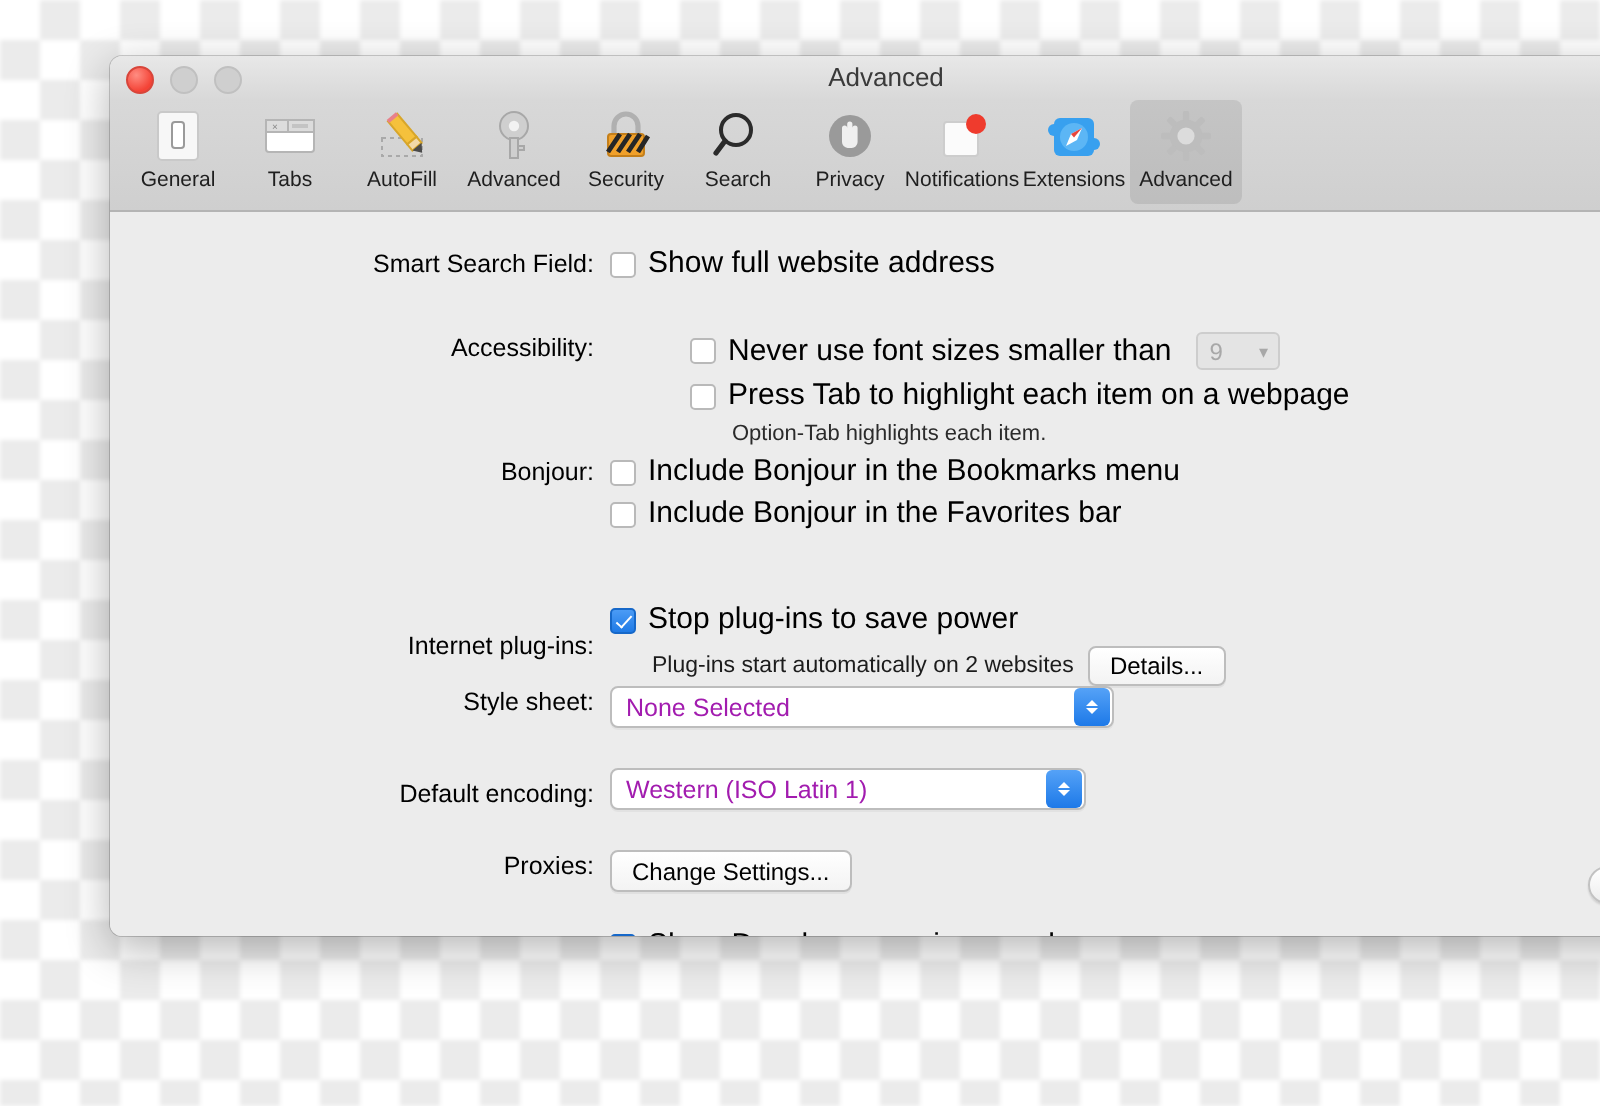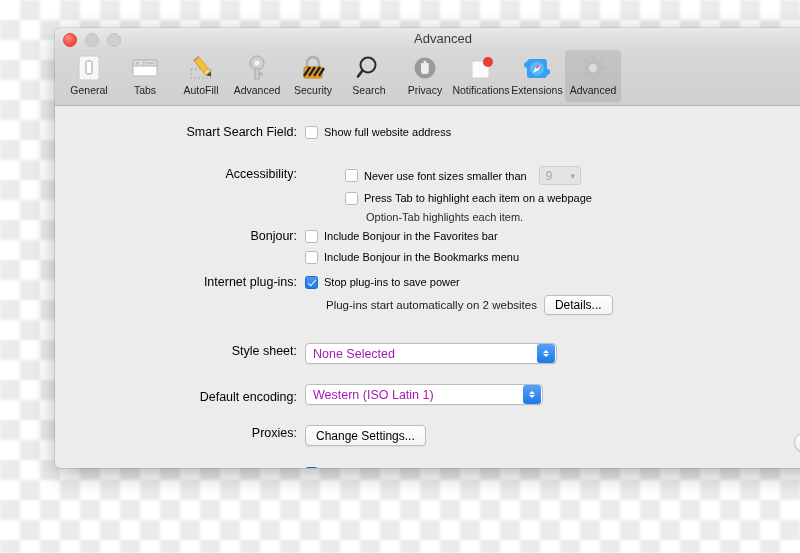--- a/index.html
+++ b/index.html
@@ -125,21 +125,21 @@
     width: 140px;
     text-align: right;
     font-size: 12.5px;
     color: #000;
     padding-right: 8px;
     box-sizing: border-box;
     line-height: 16px;
   }
   .ctrl { display: flex; flex-direction: column; gap: 5px; }
   .cbline { display: flex; align-items: center; gap: 6px; }
-  .cbtext { font-size: 11px; color: #000; line-height: 16px; }
+  .cbtext { font-size: 15px; color: #000; line-height: 16px; }
   .subtext { font-size: 11px; color: #2b2b2b; margin-left: 21px; }
 
   
   .cb {
     width: 13px; height: 13px;
     border-radius: 2.5px;
     background: #ffffff;
     border: 1px solid #b9b9b9;
     box-sizing: border-box;
     flex: 0 0 auto;
@@ -436,30 +436,30 @@
         </div>
         <div class="subtext">Option-Tab highlights each item.</div>
       </div>
     </div>
 
     <div class="row" style="left:110px; top:122px;">
       <div class="lbl">Bonjour:</div>
       <div class="ctrl">
         <div class="cbline">
           <div class="cb"></div>
-          <span class="cbtext">Include Bonjour in the Favorites bar</span>
+          <span class="cbtext">Include Bonjour in the Bookmarks menu</span>
         </div>
         <div class="cbline">
           <div class="cb"></div>
-          <span class="cbtext">Include Bonjour in the Bookmarks menu</span>
-        </div>
-      </div>
-    </div>
-
-    <div class="row" style="left:110px; top:168px;">
+          <span class="cbtext">Include Bonjour in the Favorites bar</span>
+        </div>
+      </div>
+    </div>
+
+    <div class="row" style="left:110px; top:196px;align-items:center;">
       <div class="lbl">Internet plug-ins:</div>
       <div class="ctrl">
         <div class="cbline">
           <div class="cb checked"></div>
           <span class="cbtext">Stop plug-ins to save power</span>
         </div>
         <div class="cbline" style="margin-left:21px; gap:7px;">
           <span style="font-size:11.5px;color:#1c1c1c;">Plug-ins start automatically on 2 websites</span>
           <span class="btn">Details...</span>
         </div>

